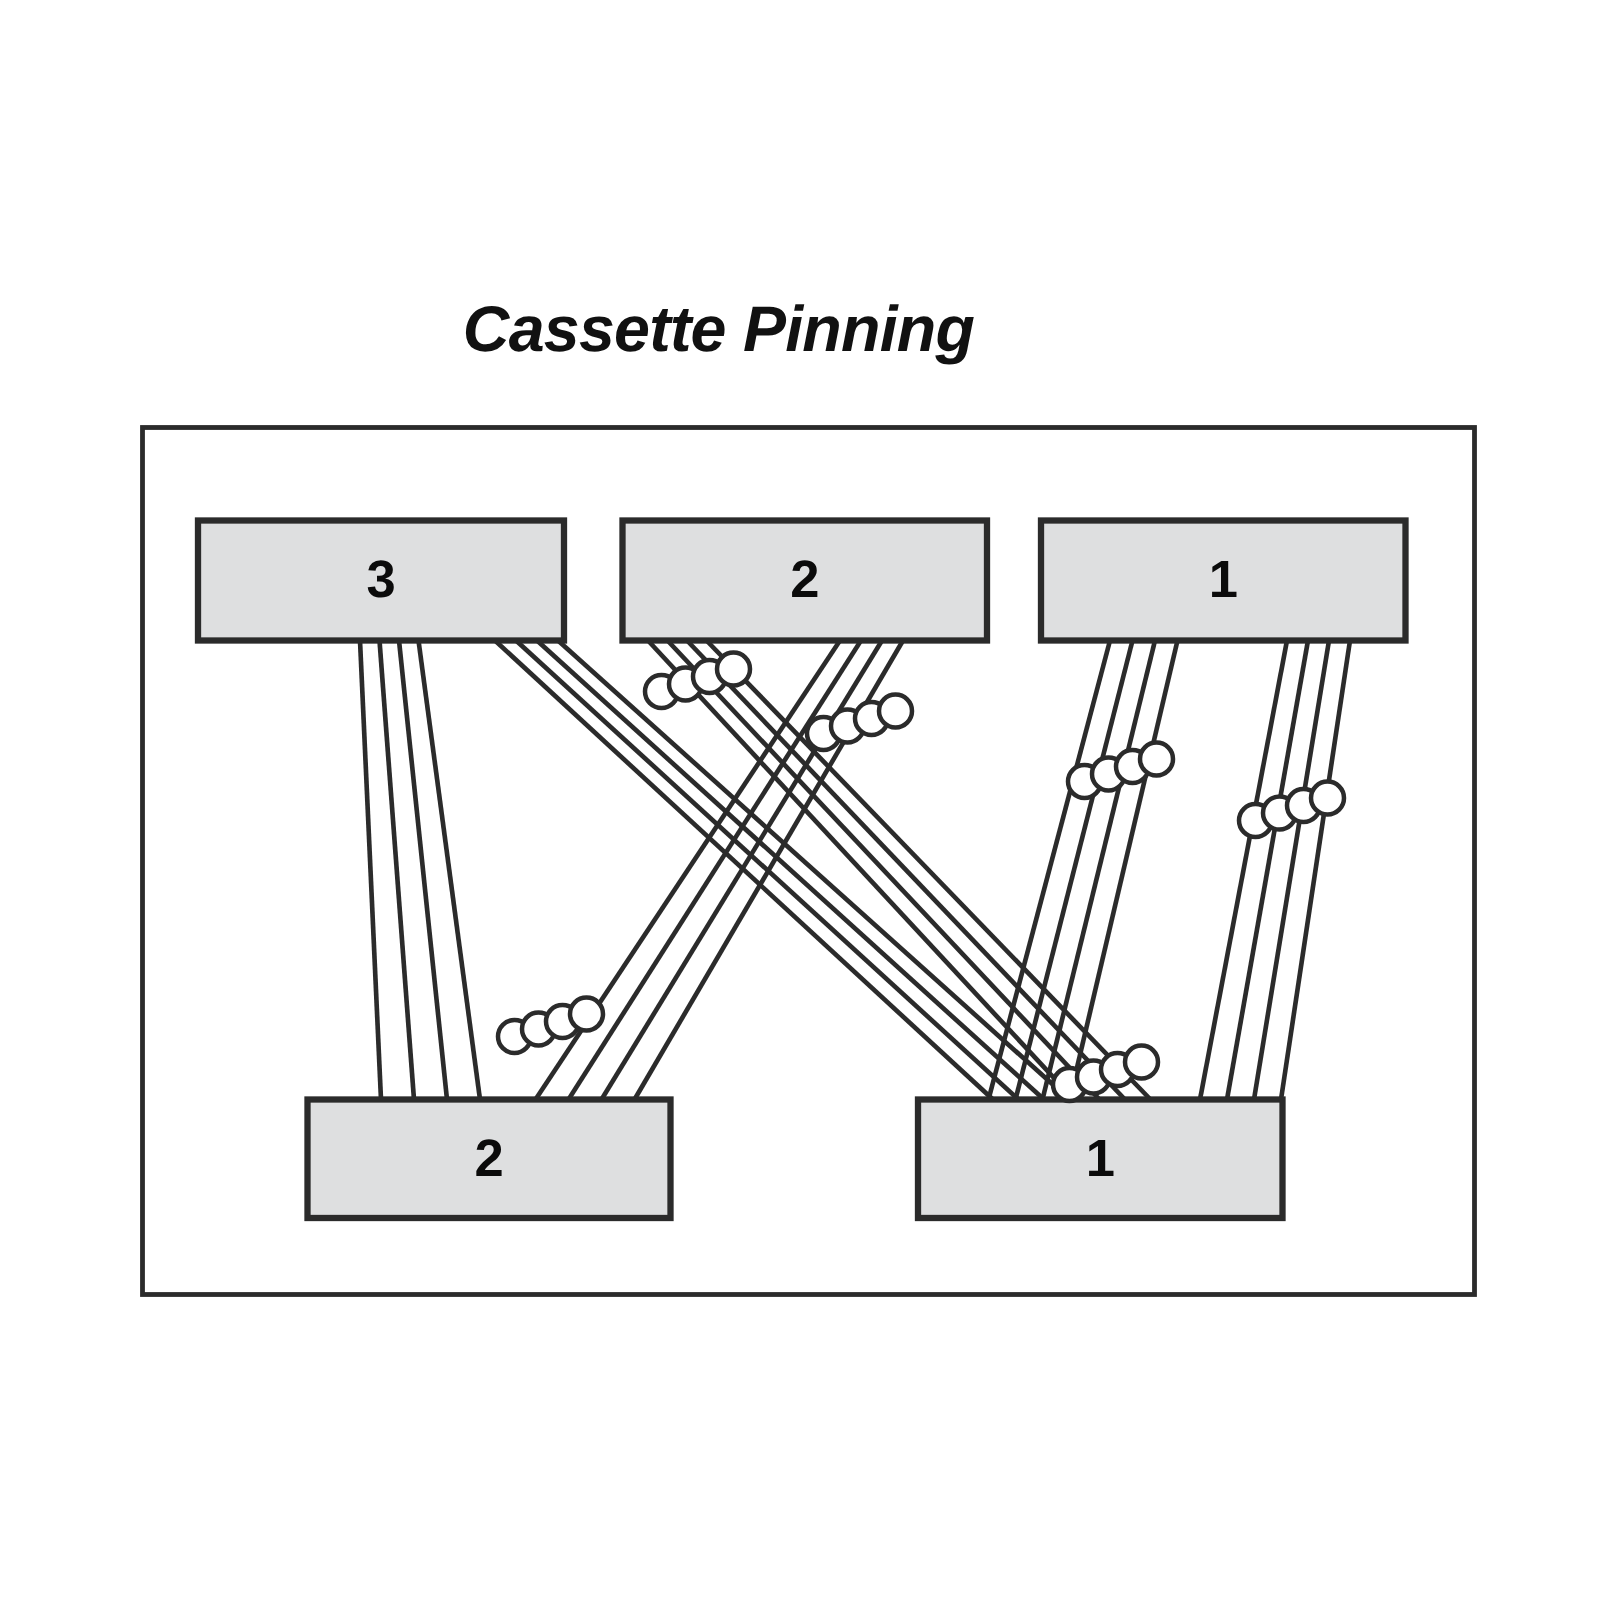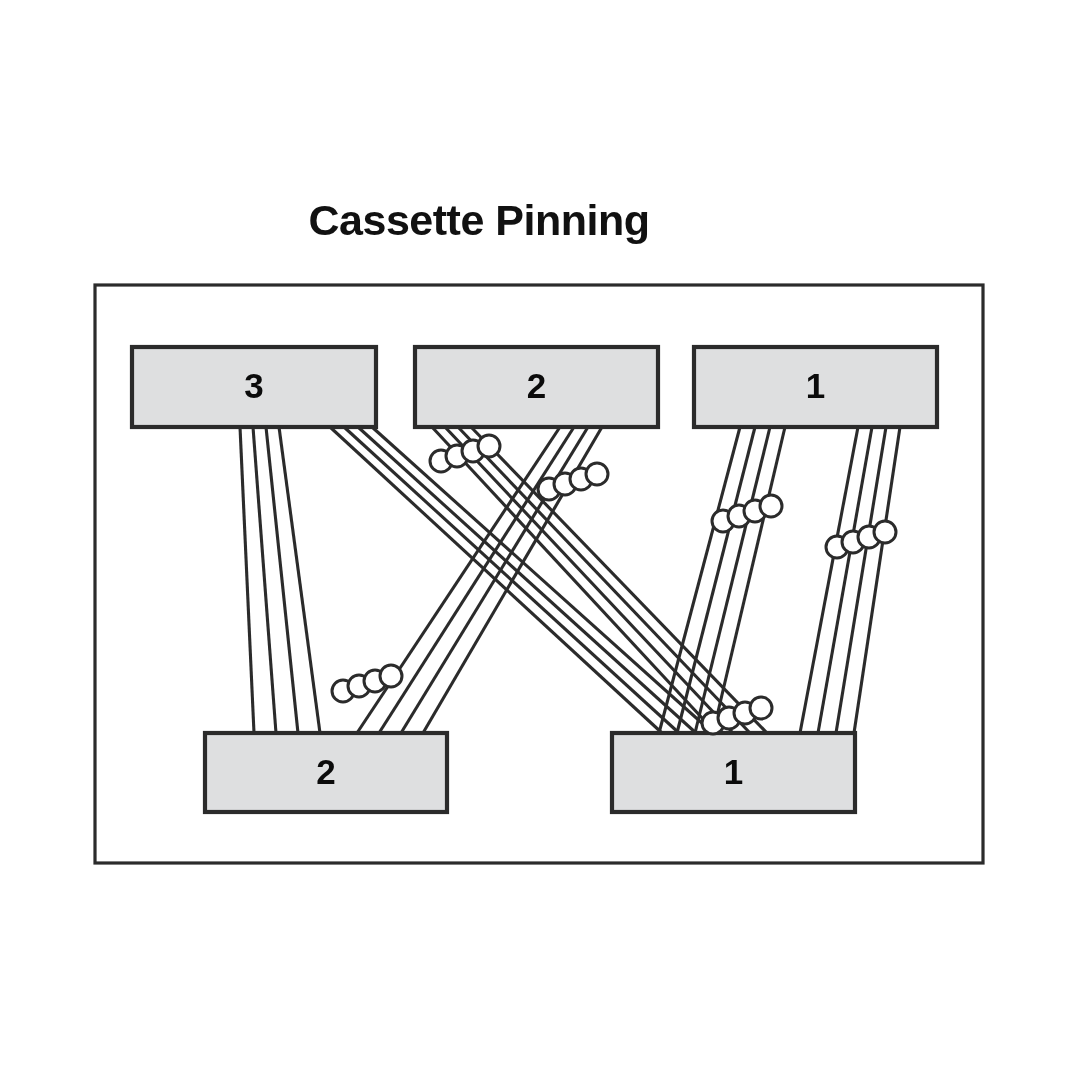--- a/index.html
+++ b/index.html
@@ -1,20 +1,20 @@
 <!DOCTYPE html>
 <html><head>
 <meta charset="utf-8">
 <style>
   html,body{margin:0;padding:0;background:#ffffff;}
   body{width:1080px;height:1080px;overflow:hidden;
        font-family:"Liberation Sans","DejaVu Sans",sans-serif;}
   #stage{position:relative;width:1080px;height:1080px;background:#fff;}
   #title{position:absolute;left:0;top:196px;width:958px;text-align:center;
-         font-size:43px;font-weight:700;color:#111111;
+         font-size:43px;font-weight:700;font-style:italic;color:#111111;
          letter-spacing:-0.5px;}
   svg.canvas{position:absolute;left:0;top:0;width:1080px;height:1080px;}
   .frame{fill:none;stroke:#2b2b2b;stroke-width:3.2;}
   .box-rect{fill:#dedfe0;stroke:#2b2b2b;stroke-width:4.2;}
   .box-label{font-family:"Liberation Sans","DejaVu Sans",sans-serif;
              font-size:35px;font-weight:700;fill:#0b0b0b;
              text-anchor:middle;dominant-baseline:middle;}
   .wire{fill:none;stroke:#2b2b2b;stroke-width:3.1;stroke-linecap:butt;}
   .pin-marker{fill:#ffffff;stroke:#2b2b2b;stroke-width:3.0;}
 </style>

